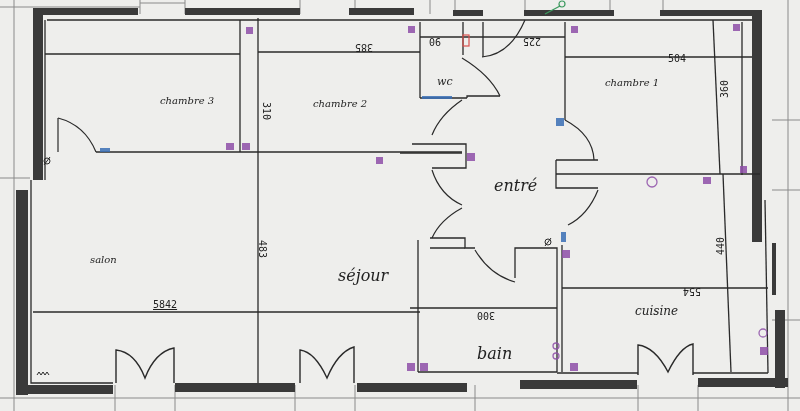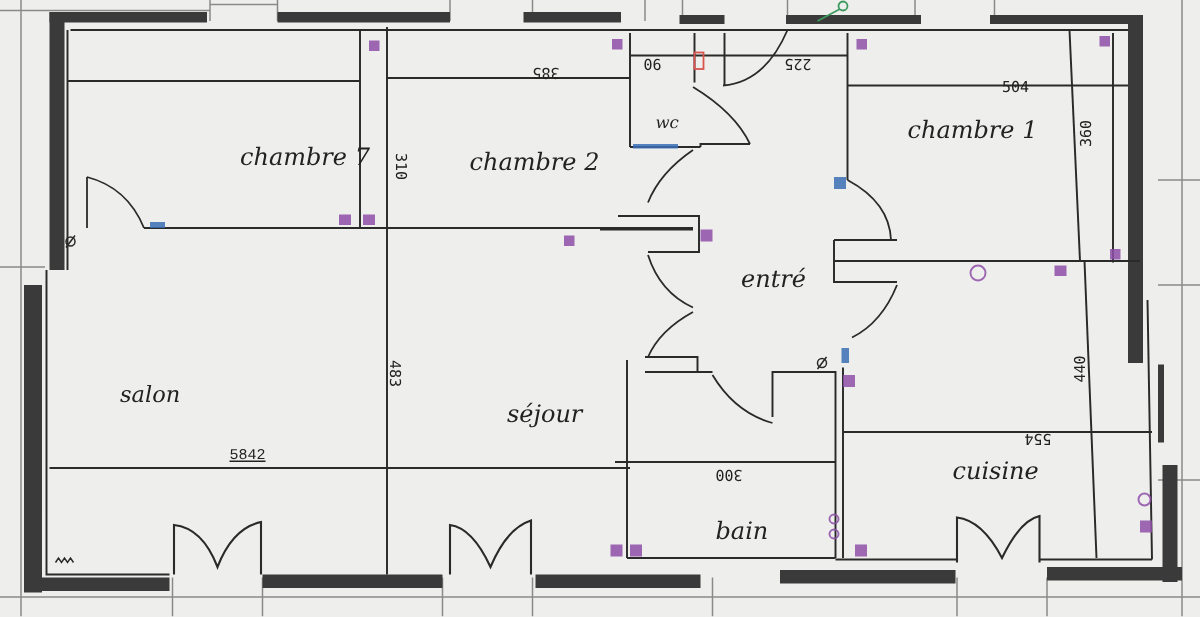--- a/index.html
+++ b/index.html
@@ -1,18 +1,18 @@
 <!DOCTYPE html>
 <html><head>
 <meta charset="utf-8">
 <style>
   html,body{margin:0;padding:0;}
   body{width:800px;height:411px;overflow:hidden;background:#eeeeec;position:relative;font-family:"DejaVu Sans",sans-serif;}
   #plan{position:absolute;left:0;top:0;width:800px;height:411px;}
-  .lbl{position:absolute;font-family:"DejaVu Serif",serif;font-style:italic;color:#222;font-size:16px;white-space:nowrap;}
+  .lbl{position:absolute;font-family:"DejaVu Serif",serif;font-style:italic;color:#222;font-size:10px;white-space:nowrap;}
   .dim{position:absolute;font-family:"DejaVu Sans Mono",monospace;color:#222;font-size:10px;white-space:nowrap;}
   .rot{transform:rotate(90deg);transform-origin:left top;}
   .rotf{transform:rotate(180deg);}
 </style>
 </head>
 <body>
 
 <svg id="plan" viewBox="0 0 800 411" xmlns="http://www.w3.org/2000/svg">
 
   <g stroke="#8a8a8a" stroke-width="1" fill="none">
@@ -169,33 +169,33 @@
   </g>
   <g stroke="#2a2a2a" fill="none" stroke-width="1">
     <circle cx="47" cy="161" r="3"></circle>
     <line x1="44" y1="165" x2="50" y2="157"></line>
     <circle cx="548" cy="242" r="3"></circle>
     <line x1="545" y1="246" x2="551" y2="238"></line>
     <path d="M37 375 l2 -3 l2 3 l2 -3 l2 3 l2 -3 l2 3"></path>
   </g>
 </svg>
 
-<div class="lbl" style="left:160px;top:95px;">chambre 7</div>
+<div class="lbl" style="left:160px;top:95px;">chambre 3</div>
 <div class="lbl" style="left:313px;top:98px;">chambre 2</div>
 <div class="lbl" style="left:437px;top:75px;font-size:11px;font-style:italic;">wc</div>
 <div class="lbl" style="left:605px;top:77px;">chambre 1</div>
 <div class="lbl" style="left:494px;top:176px;font-size:16px;">entré</div>
-<div class="lbl" style="left:80px;top:254px;font-size:15px;">salon</div>
+<div class="lbl" style="left:90px;top:254px;font-size:10px;">salon</div>
 <div class="lbl" style="left:338px;top:266px;font-size:16px;">séjour</div>
 <div class="lbl" style="left:477px;top:344px;font-size:16px;">bain</div>
-<div class="lbl" style="left:635px;top:304px;font-size:16px;">cuisine</div>
+<div class="lbl" style="left:635px;top:304px;font-size:12px;">cuisine</div>
 
 <div class="dim rotf" style="left:355px;top:42px;">385</div>
 <div class="dim rotf" style="left:429px;top:36px;">90</div>
 <div class="dim rotf" style="left:523px;top:36px;">225</div>
 <div class="dim" style="left:668px;top:53px;">504</div>
 <div class="dim" style="left:719px;top:98px;transform:rotate(-90deg);transform-origin:left top;">360</div>
 <div class="dim rot" style="left:272px;top:102px;">310</div>
 <div class="dim rot" style="left:268px;top:240px;">483</div>
-<div class="dim" style="left:153px;top:299px;text-decoration:underline;font-family:Liberation Mono, monospace;">5842</div>
+<div class="dim" style="left:153px;top:299px;text-decoration:underline;">5842</div>
 <div class="dim rotf" style="left:477px;top:310px;">300</div>
 <div class="dim rotf" style="left:683px;top:286px;">554</div>
 <div class="dim" style="left:715px;top:255px;transform:rotate(-90deg);transform-origin:left top;">440</div>
 
 </body></html>

